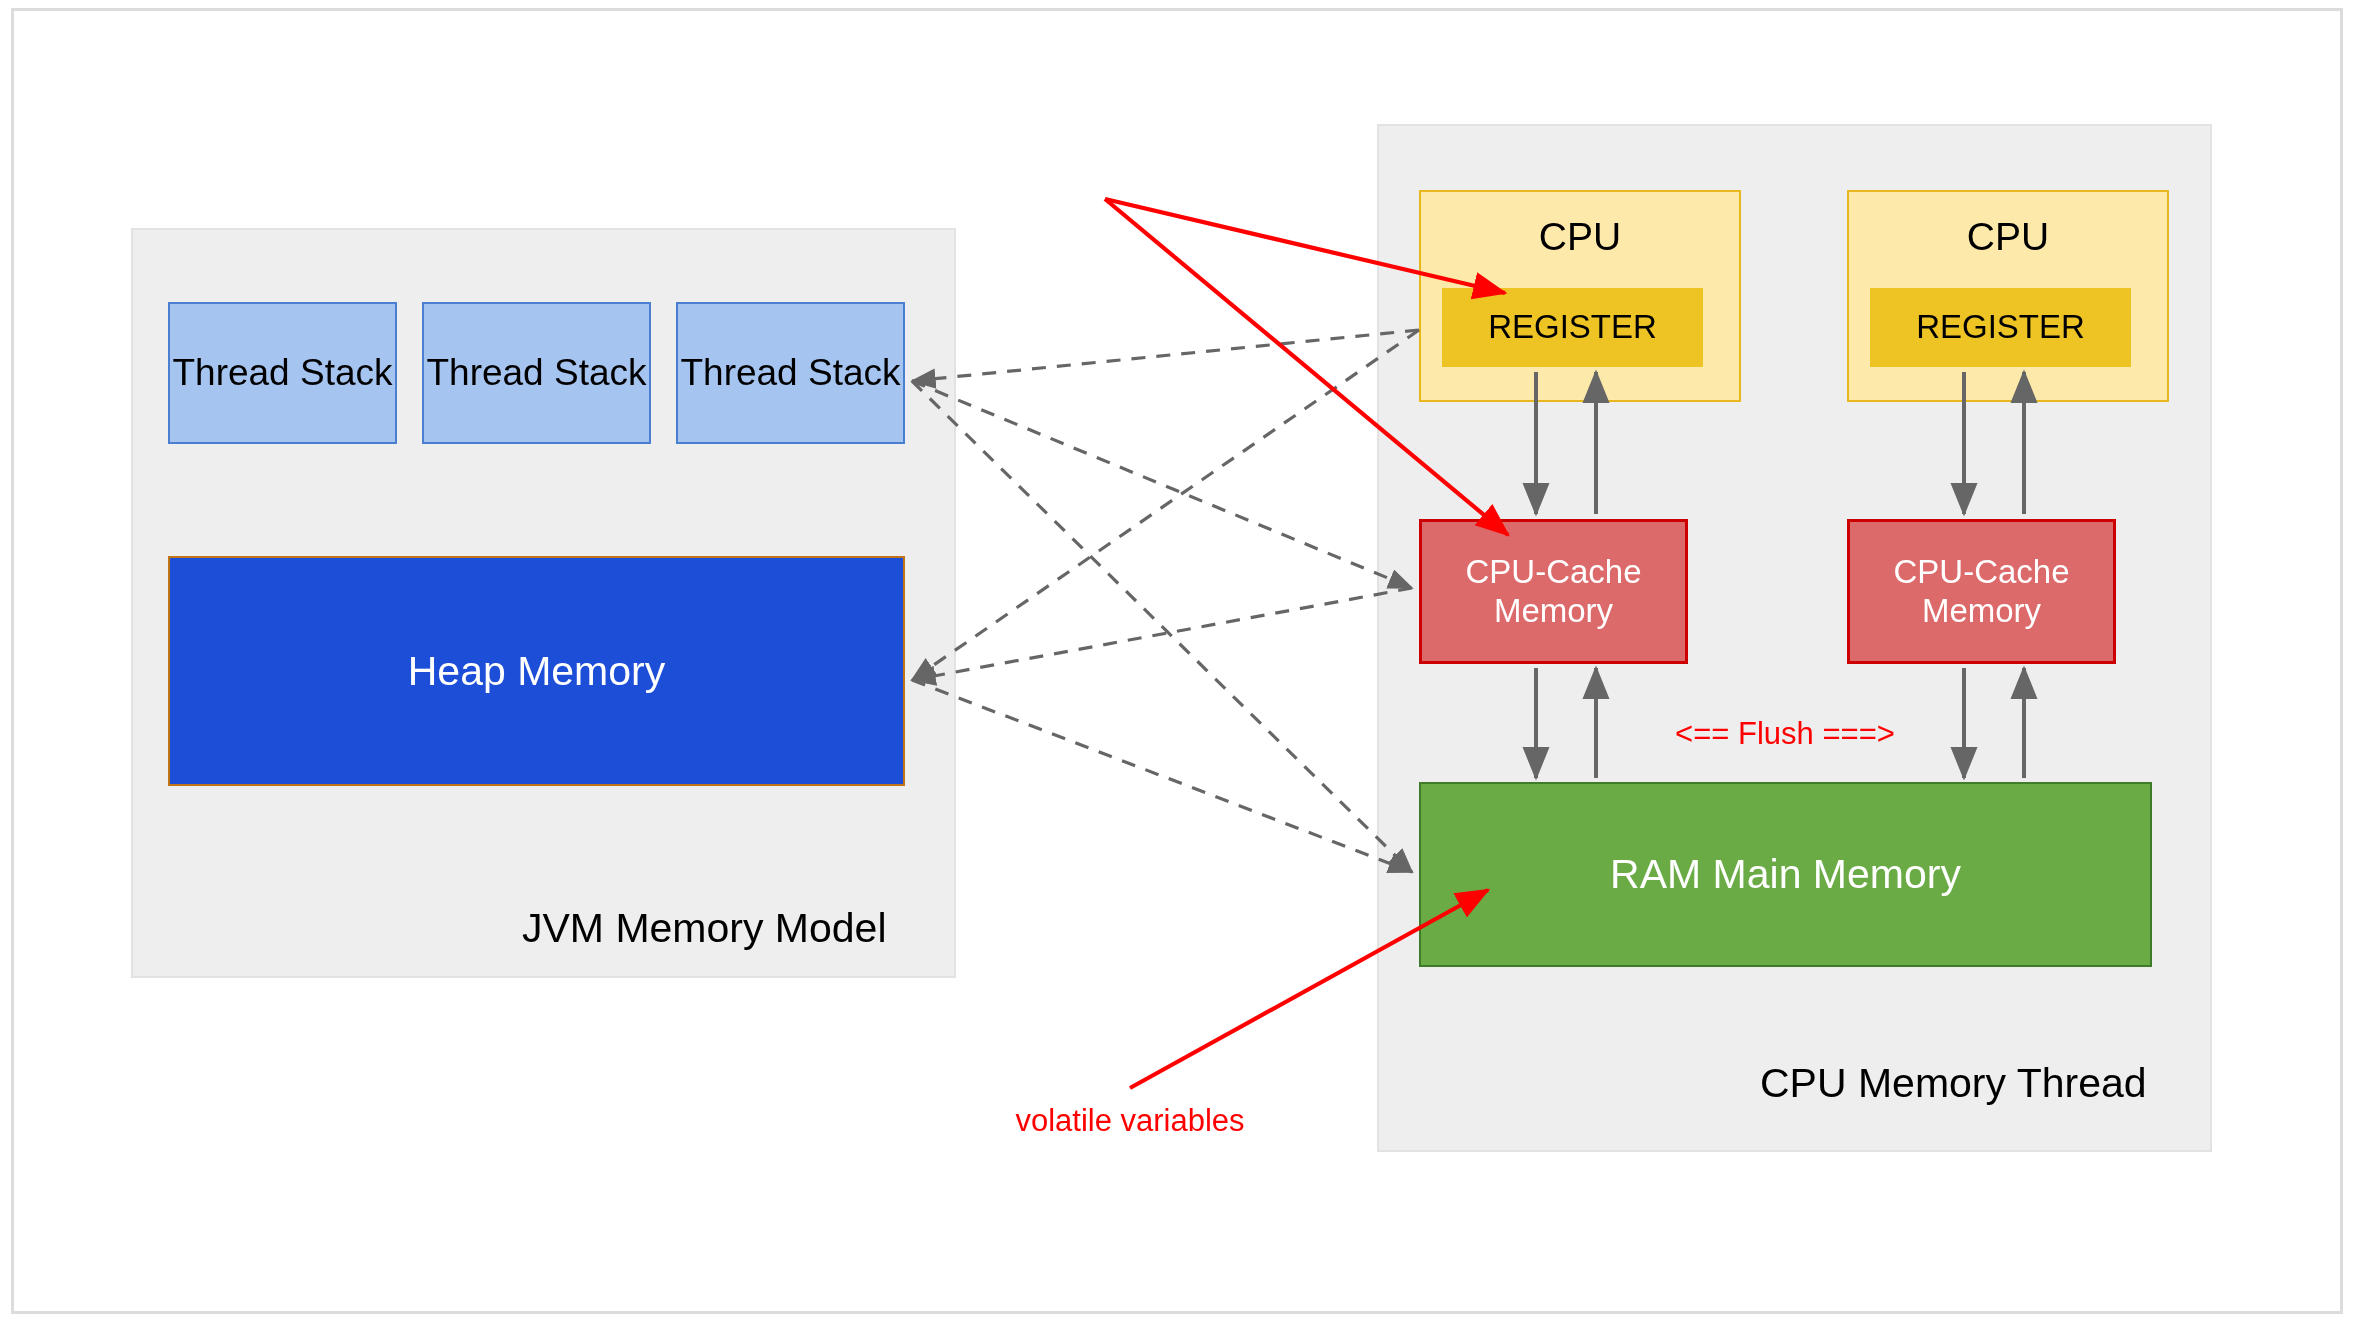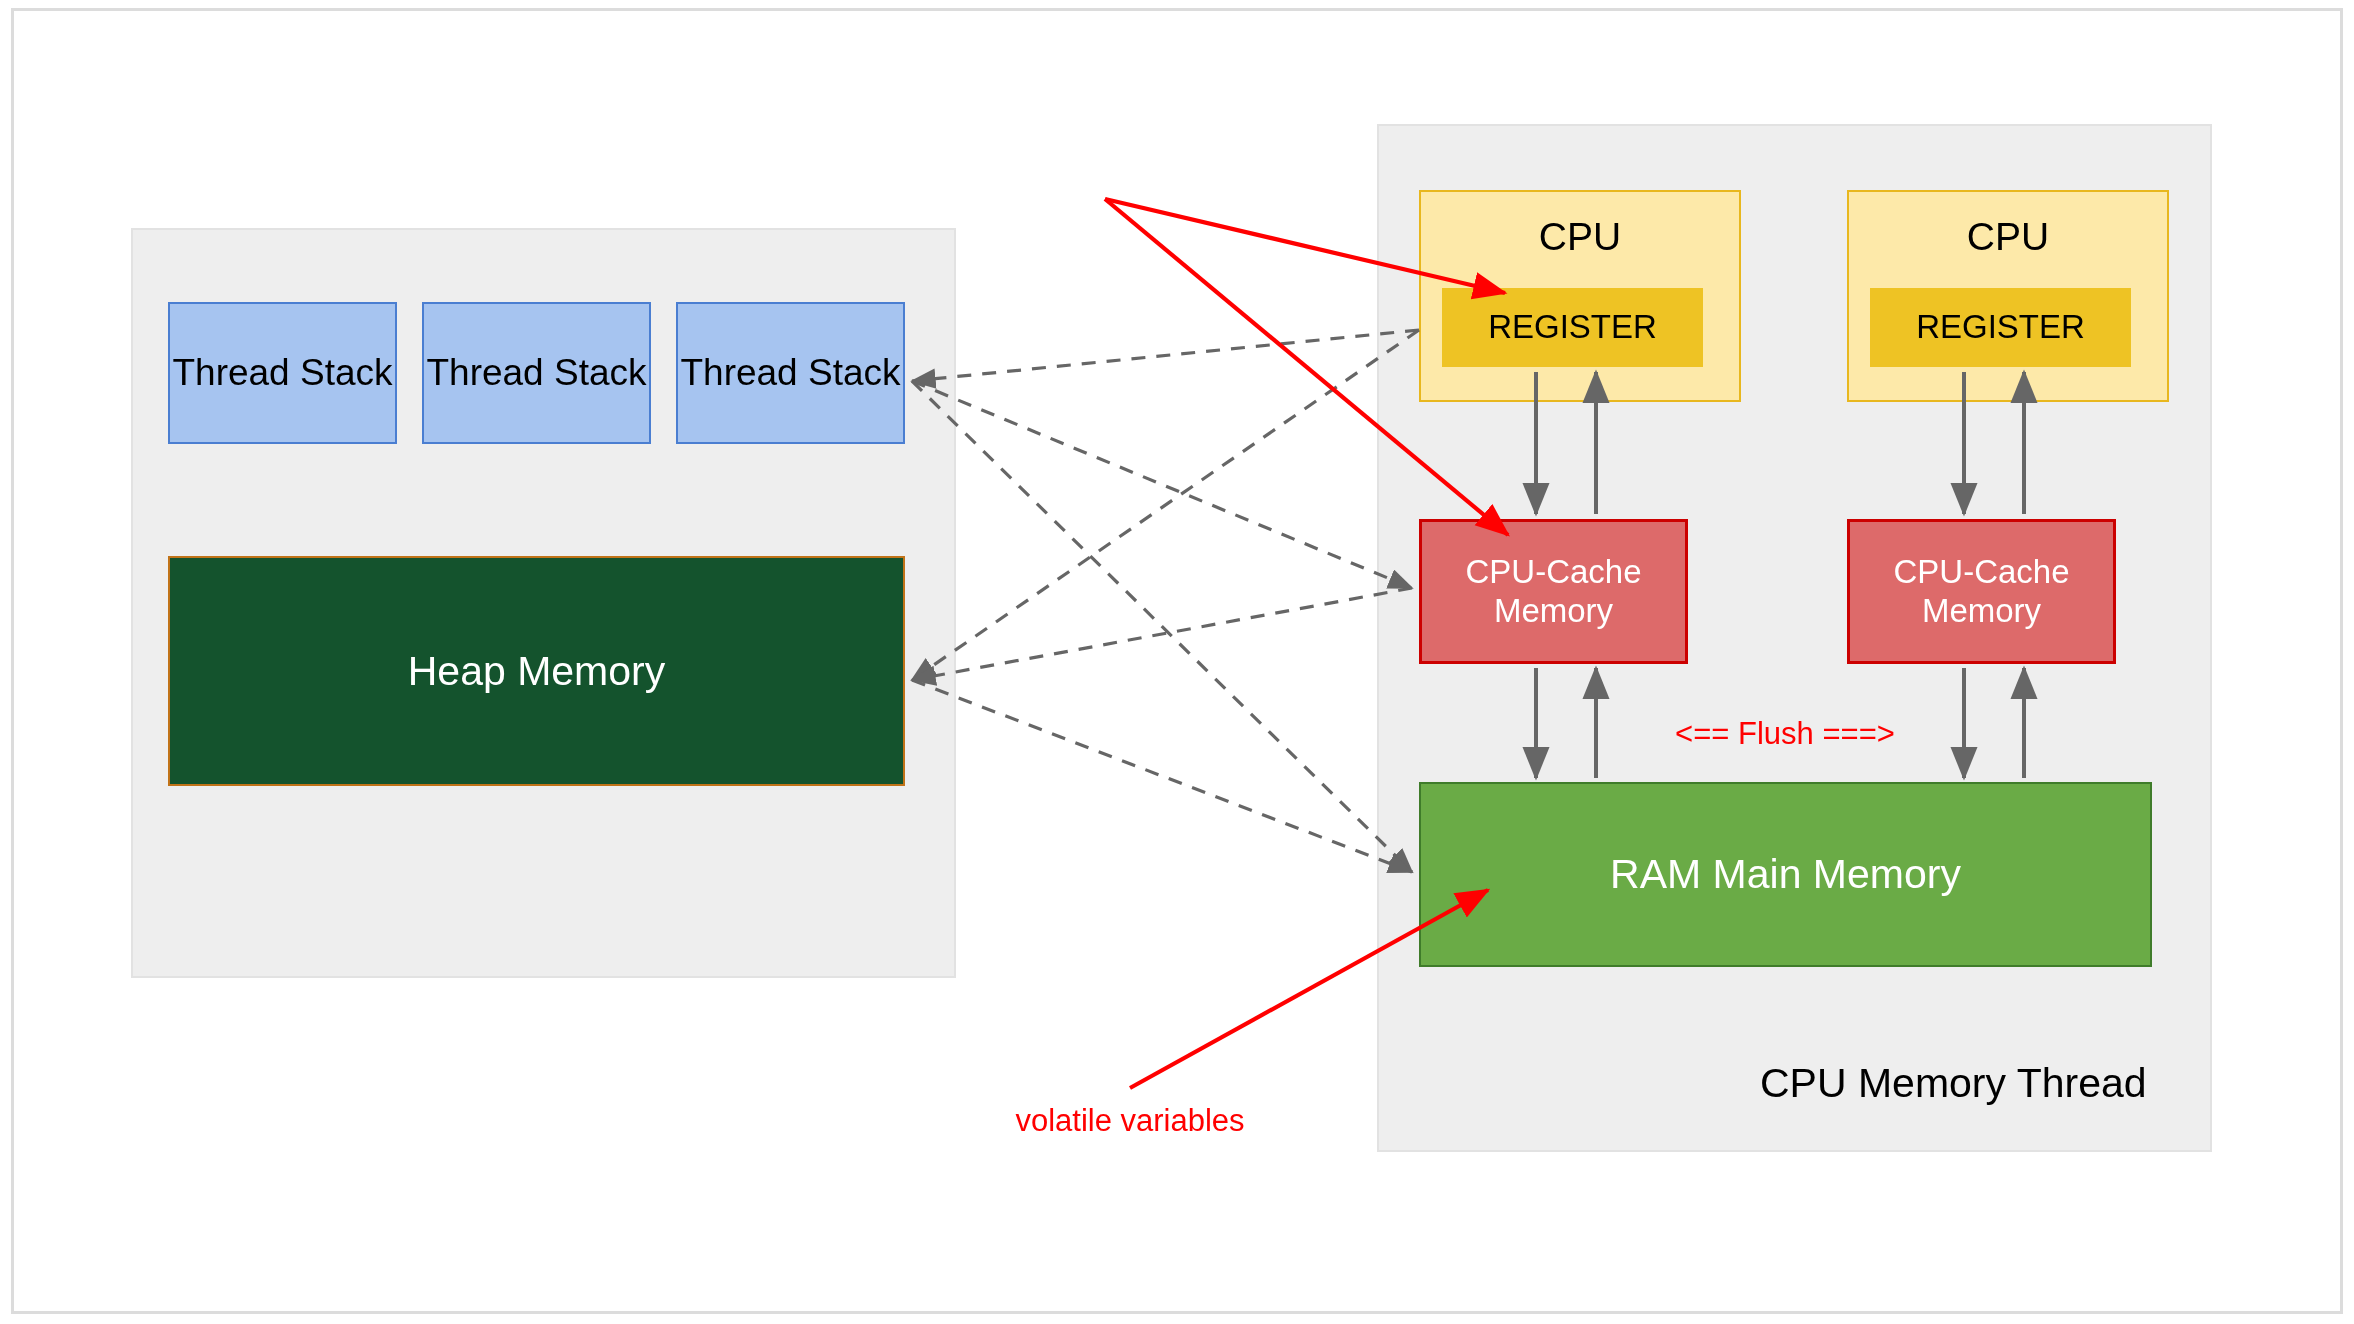--- a/index.html
+++ b/index.html
@@ -57,21 +57,21 @@
     font-size: 37px;
     width: 229px;
     height: 142px;
     top: 302px;
   }
   #thread-stack-0 { left: 168px; }
   #thread-stack-1 { left: 422px; }
   #thread-stack-2 { left: 676px; }
   #heap-memory {
     left: 168px; top: 556px; width: 737px; height: 230px;
-    background: #14532d;
+    background: #1d4ed8;
     border: 2px solid #c17318;
     color: #ffffff;
     font-size: 41px;
   }
   .cpu-box {
     width: 322px; height: 212px; top: 190px;
     background: #fde9a9;
     border: 2px solid #e8b71e;
     color: #000000;
     font-size: 39px;
@@ -123,20 +123,21 @@
     pointer-events: none;
   }
 </style>
 </head>
 <body>
 
 <div id="canvas">
   <div id="page-frame"></div>
 
   <div class="group-box" id="jvm-group"></div>
+  <div class="group-title" id="jvm-title">JVM Memory Model</div>
 
   <div class="node thread-stack" id="thread-stack-0">Thread
 Stack</div>
   <div class="node thread-stack" id="thread-stack-1">Thread
 Stack</div>
   <div class="node thread-stack" id="thread-stack-2">Thread
 Stack</div>
 
   <div class="node" id="heap-memory">Heap Memory</div>
 

